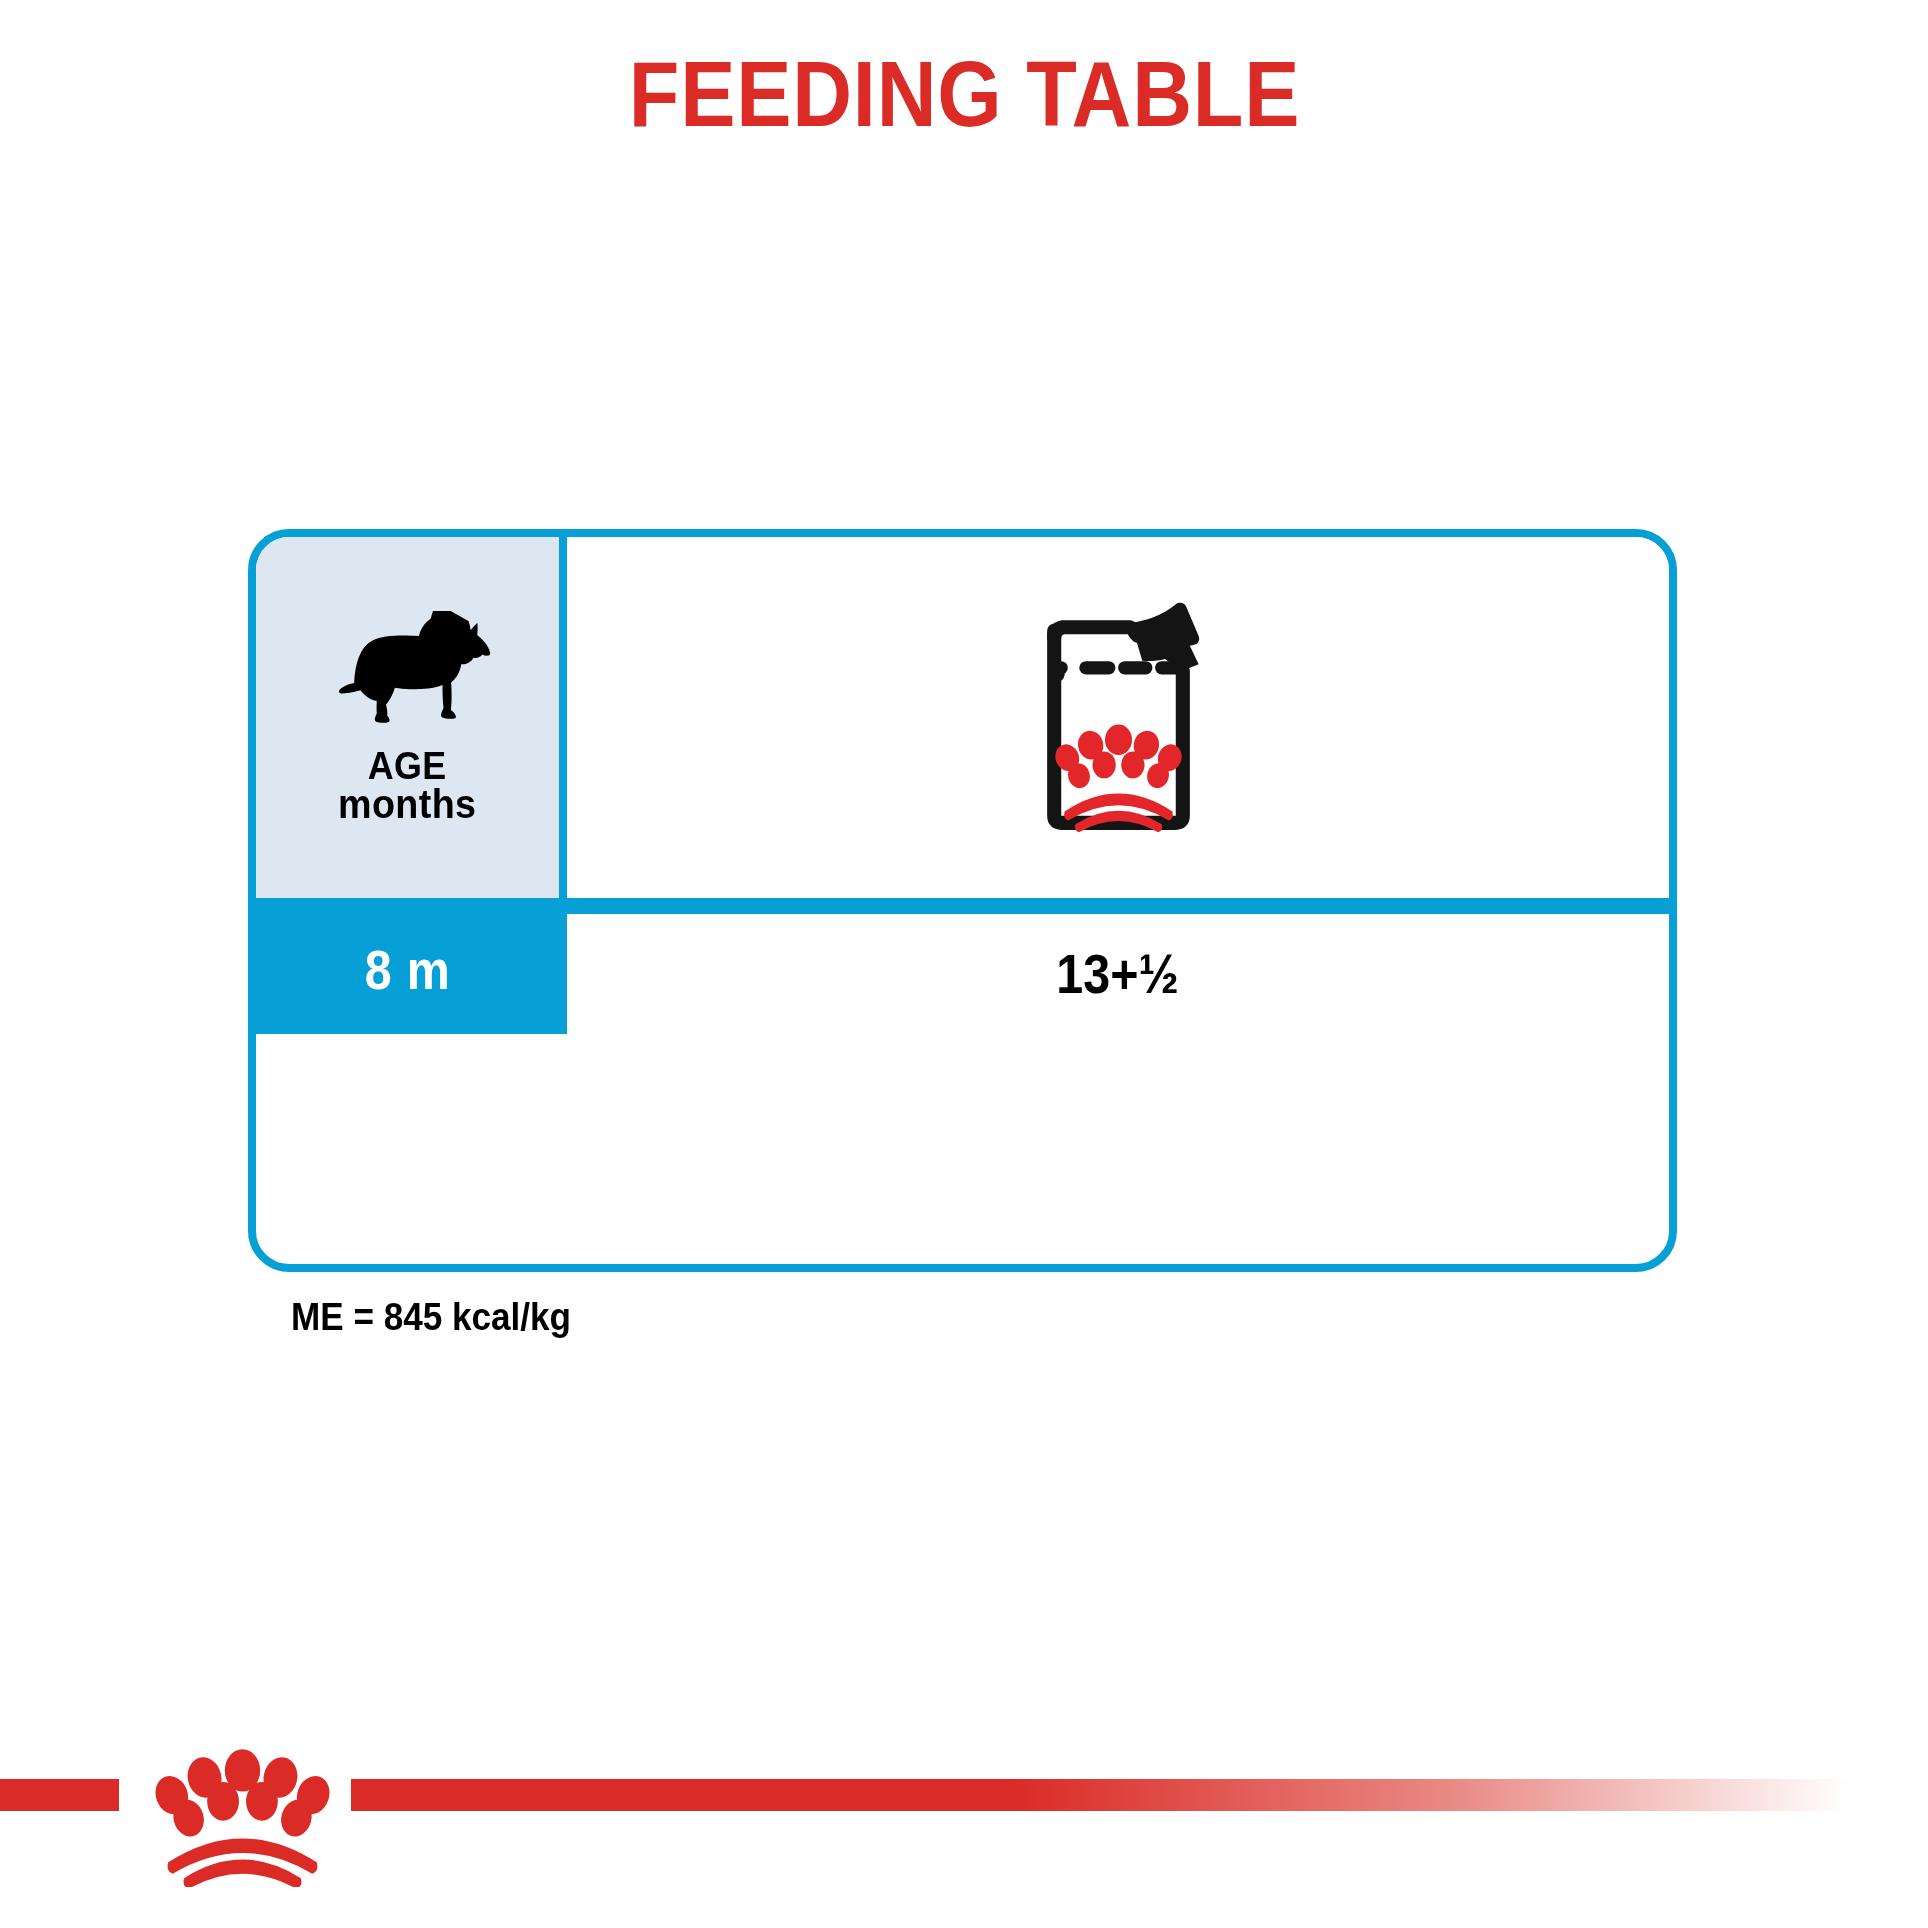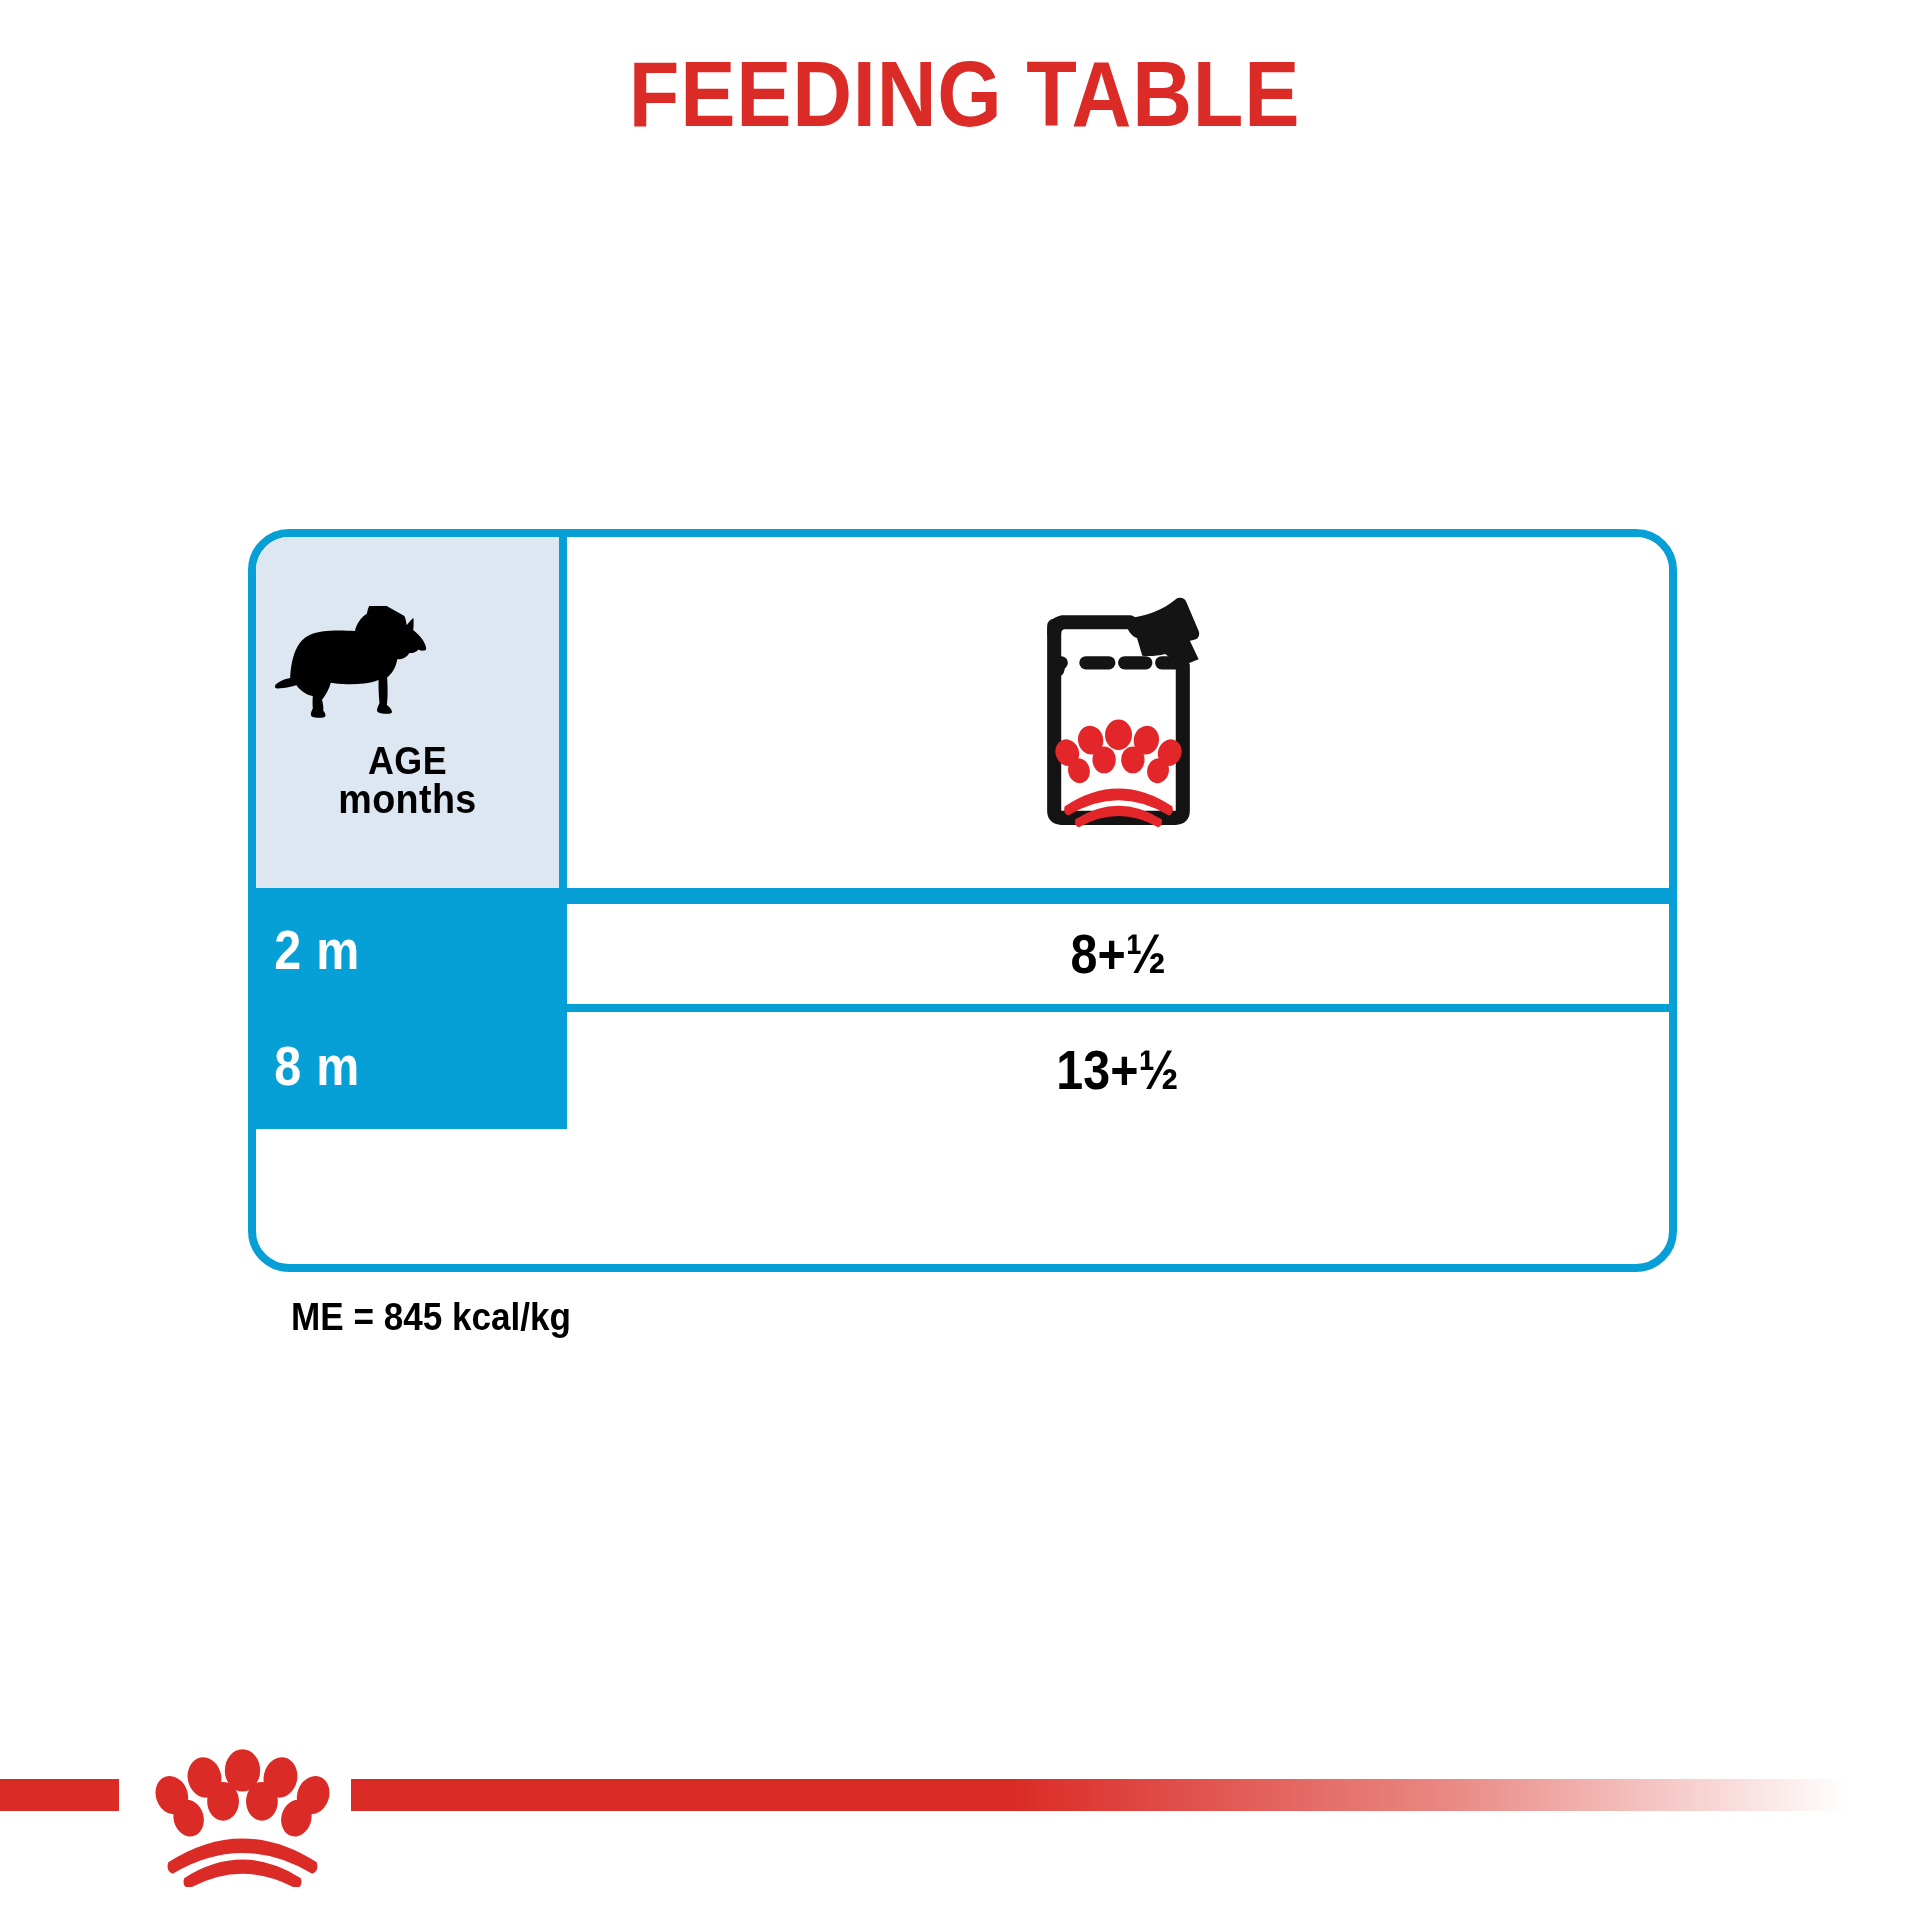--- a/index.html
+++ b/index.html
@@ -61,20 +61,21 @@
   .trow.data-row     { height: 111px; }
   .trow.data-row-2   { height: 128px; }
   .trow.data-row-3   { height: 139px; }
 
   .cell-age {
     width: 311px;
     flex: 0 0 311px;
     box-sizing: border-box;
     display: flex;
     flex-direction: column;
+    align-items: center;
     justify-content: center;
     position: relative;
   }
   .cell-val {
     flex: 1 1 auto;
     box-sizing: border-box;
     display: flex;
     align-items: center;
     justify-content: center;
     position: relative;
@@ -314,28 +315,20 @@
               <ellipse cx="-44" cy="22" rx="12" ry="14" transform="rotate(-15 -44 22)"></ellipse>
               <ellipse cx="44" cy="22" rx="12" ry="14" transform="rotate(15 44 22)"></ellipse>
               <path d="M-60 62 Q0 22 60 62 Q62 70 56 72 Q0 38 -56 72 Q-62 70 -60 62 Z"></path>
               <path d="M-48 76 Q0 46 48 76 Q50 83 44 85 Q0 60 -44 85 Q-50 83 -48 76 Z"></path>
             </g>
           </svg>
         </span>
       </div>
     </div>
 
-    <div class="trow data-row">
-      <div class="cell-age">
-        <span class="age-label">2 m</span>
-      </div>
-      <div class="cell-val">
-        <span class="val-label">8+½</span>
-      </div>
-    </div>
 
     <div class="trow data-row-2">
       <div class="cell-age">
         <span class="age-label">8 m</span>
       </div>
       <div class="cell-val">
         <span class="val-label">13+½</span>
       </div>
     </div>
 

